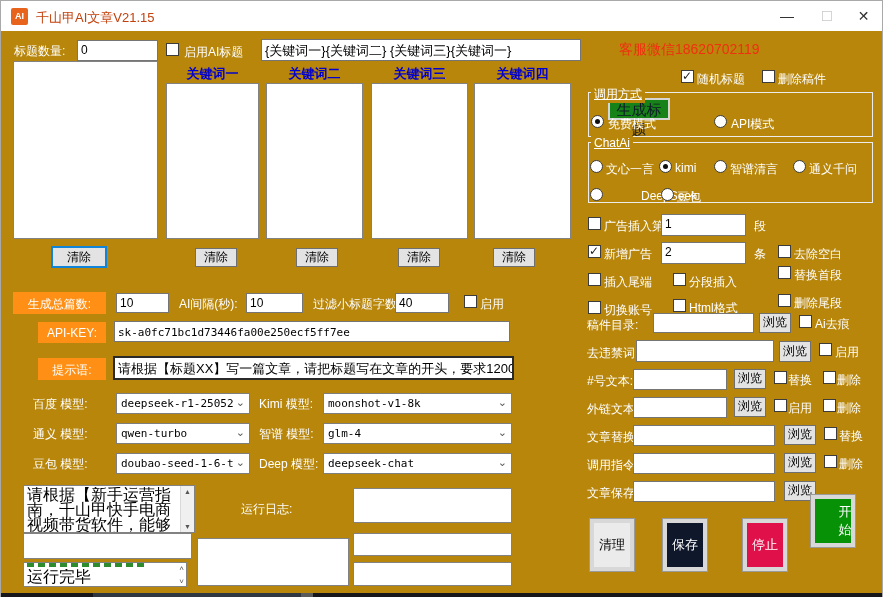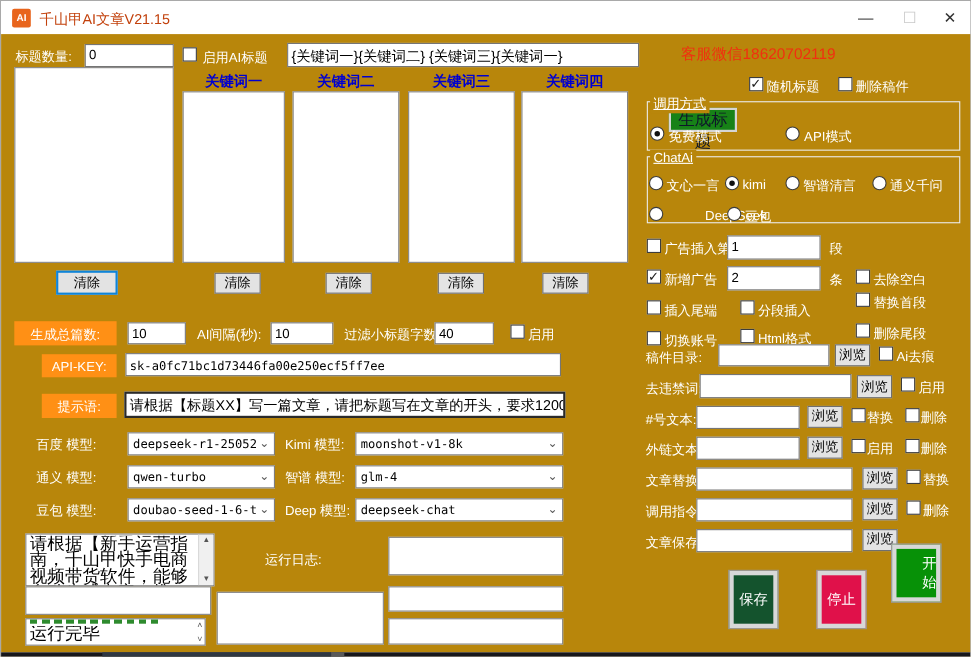--- a/index.html
+++ b/index.html
@@ -33,21 +33,21 @@
   .group { position:absolute; border:1px solid #ececec; }
   .gtitle{ position:absolute; color:#fff; font-size:12px; background:#b8860b; padding:0 3px; white-space:nowrap;text-decoration:underline; }
   .olbl  { position:absolute; background:#ff9015; color:#fff; font-size:12px; text-align:center; padding-top:4px; }
   .dd    { position:absolute; background:#fff; border:1px solid #7e7e7e; color:#000; }
   .dd .val { position:absolute; left:4px; top:3px; right:16px; overflow:hidden; white-space:nowrap;
              font-family:"DejaVu Sans Mono","Liberation Mono",monospace; font-size:11px; }
   .dd .ar  { position:absolute; right:4px; top:2px; color:#5a5a5a; font-size:11px; }
   .action { position:absolute; width:44px; height:52px; border:4px solid #d8d8d8; outline:1px solid #9a9a9a;
             font-size:13px; display:flex; align-items:center; justify-content:center; }
   .act0 { background:#ebebeb; color:#000; }
-  .act1 { background:#14532d; color:#fff; }
+  .act1 { background:#0f172a; color:#fff; }
   .act2 { background:#e0114a; color:#fff; }
   .act3 { background:#079107; color:#fff; }
   .gen-btn { position:absolute; left:607px; top:67px; width:62px; height:22px; background:#178217; color:#0f172a;
              font-size:15px; text-align:center; line-height:20px; border:2px solid #d5d5d5; }
   .txtarea { position:absolute; font-size:16px; line-height:15px; color:#000; overflow:hidden; }
   .sbar { position:absolute; right:0; top:0; bottom:0; width:14px; background:#f0f0f0; border-left:1px solid #d9d9d9; }
   .sarr { position:absolute; left:0; width:100%; text-align:center; font-size:7px; color:#555; }
   .clipline { position:absolute; left:3px; top:0px; width:120px; height:4px;
               background:repeating-linear-gradient(90deg,#2e8b2e 0 7px,transparent 7px 11px); }
 </style>
@@ -182,20 +182,21 @@
     <div class="lbl" style="left:586px;top:426px;">调用指令:</div>
     <div class="inp" style="left:632px;top:422px;width:142px;height:21px;"></div>
     <div class="btn" style="left:783px;top:422px;width:32px;height:20px;">浏览</div>
     <div class="check" style="left:823px;top:424px;"></div>
     <div class="lbl" style="left:838px;top:425px;">删除</div>
 
     <div class="lbl" style="left:586px;top:454px;">文章保存:</div>
     <div class="inp" style="left:632px;top:450px;width:142px;height:21px;"></div>
     <div class="btn" style="left:783px;top:450px;width:32px;height:20px;">浏览</div>
 
+    <div class="action act0" style="left:589px;top:488px;">清理</div>
     <div class="action act1" style="left:662px;top:488px;">保存</div>
     <div class="action act2" style="left:742px;top:488px;">停止</div>
     <div class="action act3" style="left:810px;top:464px;padding-left:24px;">开始</div>
 
     <div class="olbl" style="left:12px;top:261px;width:93px;height:22px;">生成总篇数:</div>
     <div class="inp" style="left:115px;top:262px;width:53px;height:20px;">10</div>
     <div class="lbl" style="left:178px;top:265px;">AI间隔(秒):</div>
     <div class="inp" style="left:245px;top:262px;width:57px;height:20px;">10</div>
     <div class="lbl" style="left:312px;top:265px;">过滤小标题字数:</div>
     <div class="inp" style="left:394px;top:262px;width:54px;height:20px;">40</div>

